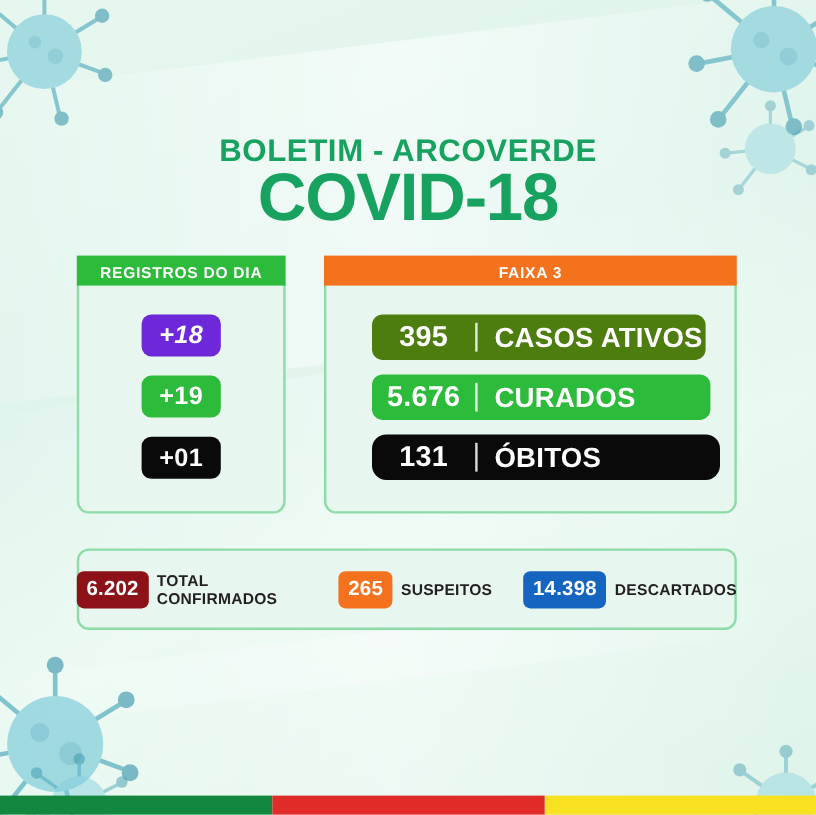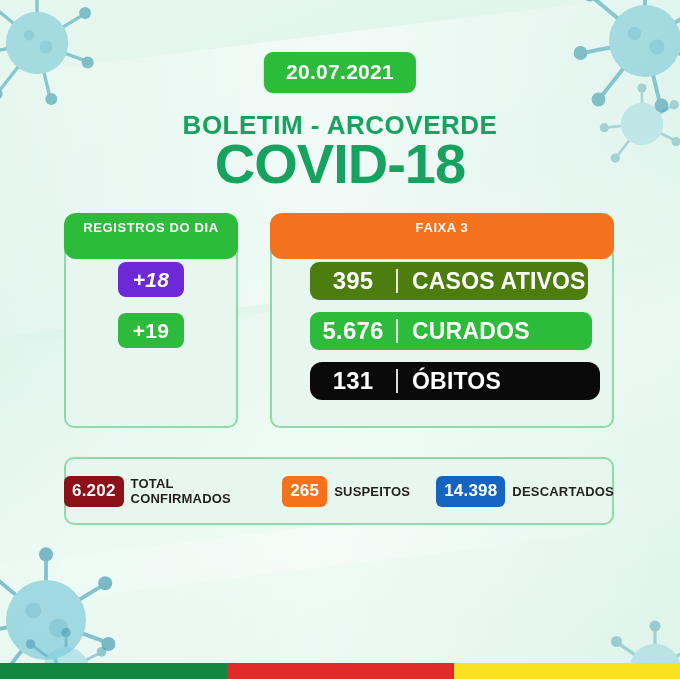--- a/index.html
+++ b/index.html
@@ -56,22 +56,22 @@
   .panel {
     position:absolute;
     background:#e7f7ef;
     border:2px solid #8ddba6;
     border-radius:10px;
   }
   .panel-head {
     position:absolute;
     color:#fff; font-size:13px; font-weight:bold; letter-spacing:.6px;
     text-align:center;
-    border-radius:12px;
-    padding:7px 0 24px;
+    border-radius:0;
+    padding:7px 0 3px;
     z-index:6;
   }
 
   #panel-left   { left:64px;  top:228px; width:174px; height:200px; }
   #head-left    { left:64px;  top:213px; width:174px; background:#2cbb3a; }
   #panel-right  { left:270px; top:228px; width:344px; height:200px; }
   #head-right   { left:270px; top:213px; width:344px; background:#f4721d; }
 
   
   .chip {
@@ -280,29 +280,29 @@
         <circle cx="15" cy="25" r="5"></circle>
       <circle cx="11" cy="66" r="5"></circle>
         <circle cx="57" cy="91" r="5"></circle>
     </g>
     <circle cx="50" cy="50" r="23" fill="#7fcddc"></circle>
   </svg>
 </div>
 
 <div class="content">
 
-  <div class="date-badge">20.07.2021</div>
   <div class="title-sub">BOLETIM - ARCOVERDE</div>
   <div class="title-main">COVID-18</div>
 
   <div class="panel" id="panel-left"></div>
   <div class="panel-head" id="head-left">REGISTROS DO DIA</div>
   <div class="chip-wrap">
     <div class="chip chip-red">+18</div>
     <div class="chip chip-green">+19</div>
+    <div class="chip chip-black">+01</div>
   </div>
 
   <div class="panel" id="panel-right"></div>
   <div class="panel-head" id="head-right">FAIXA 3</div>
 
   <div class="stat" id="stat-0">
     <span class="num">395</span>
     <span class="sep"></span>
     <span class="lbl">CASOS ATIVOS</span>
   </div>

